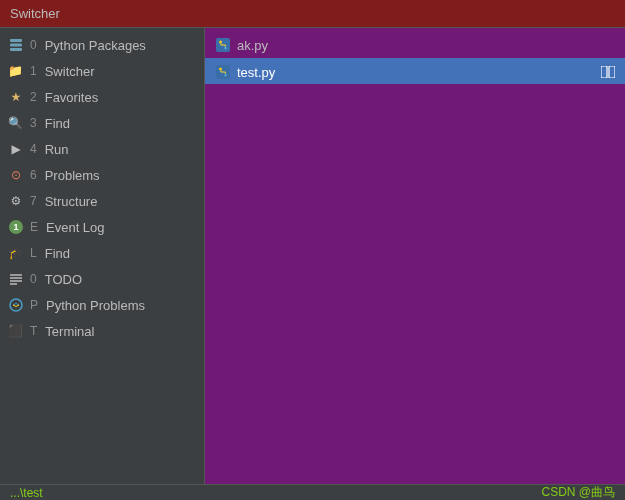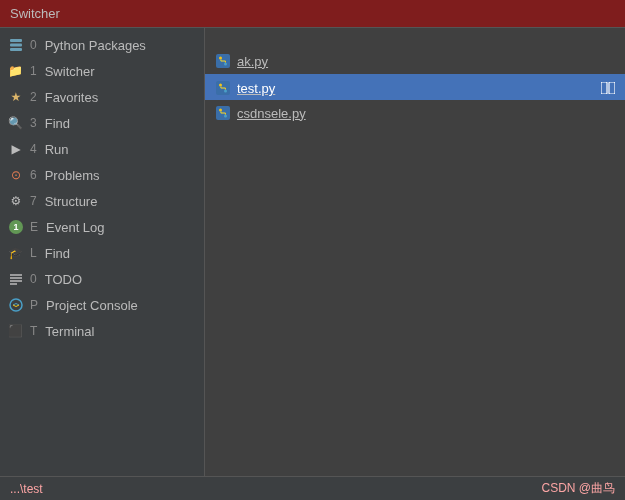--- a/index.html
+++ b/index.html
@@ -59,24 +59,23 @@
     }
 
     .sidebar-item .shortcut {
       color: #888;
       margin-right: 2px;
       font-size: 12px;
     }
 
     .file-list {
       flex: 1;
-      background: #404040;
-      padding: 20px 0;
+      background: #701a75;
+      padding: 4px 0;
       overflow-y: auto;
-      text-decoration: underline;
     }
 
     .file-item {
       display: flex;
       align-items: center;
       padding: 4px 10px;
       cursor: pointer;
       color: #bbbbbb;
       gap: 6px;
       height: 26px;
@@ -98,29 +97,29 @@
     }
 
     .file-item .split-icon {
       margin-left: auto;
       color: #888;
       font-size: 11px;
     }
 
     
     .status-bar {
-      height: 24px;
+      height: 16px;
       background: #3c3f41;
       border-top: 1px solid #555;
       display: flex;
       align-items: center;
       justify-content: space-between;
       padding: 0 10px;
       font-size: 12px;
-      color: #fca5a5;
+      color: #84cc16;
       gap: 16px;
     }
 
     .badge-green {
       background: #629755;
       color: white;
       border-radius: 50%;
       width: 14px;
       height: 14px;
       display: flex;
@@ -237,21 +236,21 @@
 
     <div class="sidebar-item">
       <span class="icon">
         <svg width="14" height="14" viewBox="0 0 14 14" fill="none">
           <circle cx="7" cy="7" r="6" stroke="#4a9fc7" stroke-width="1.5"></circle>
           <path d="M4 7 Q7 4 10 7" stroke="#4a9fc7" stroke-width="1"></path>
           <path d="M4 7 Q7 10 10 7" stroke="#f5c518" stroke-width="1"></path>
         </svg>
       </span>
       <span class="shortcut">P</span>
-      <span>Project Console</span>
+      <span>Python Problems</span>
     </div>
 
     <div class="sidebar-item">
       <span class="icon">⬛</span>
       <span class="shortcut">T</span>
       <span>Terminal</span>
     </div>
 
   </div>
 
@@ -283,32 +282,20 @@
       <span>test.py</span>
       <span class="split-icon">
         <svg width="14" height="12" viewBox="0 0 14 12" fill="none">
           <rect x="0" y="0" width="6" height="12" rx="1" stroke="white" stroke-width="1.2" fill="none"></rect>
           <rect x="8" y="0" width="6" height="12" rx="1" stroke="white" stroke-width="1.2" fill="none"></rect>
         </svg>
       </span>
     </div>
 
 
-    <div class="file-item">
-      <span class="file-icon py-snake-icon">
-        <svg width="14" height="14" viewBox="0 0 14 14">
-          <rect x="0" y="0" width="14" height="14" rx="2" fill="#3a6ea8"></rect>
-          <circle cx="4.5" cy="4" r="1.5" fill="#f5c518"></circle>
-          <circle cx="9.5" cy="10" r="1.5" fill="#4a9fc7"></circle>
-          <path d="M4.5 5.5 L4.5 7 L9 7 L9 8.5" stroke="#4a9fc7" stroke-width="1" fill="none"></path>
-          <path d="M9.5 8.5 L9.5 7 L5 7 L5 5.5" stroke="#f5c518" stroke-width="1" fill="none"></path>
-        </svg>
-      </span>
-      <span>csdnsele.py</span>
-    </div>
 
 
 
   </div>
 </div>
 
 <div class="status-bar">
   <span>...\test</span>
   <span>CSDN @曲鸟</span>
 </div>

